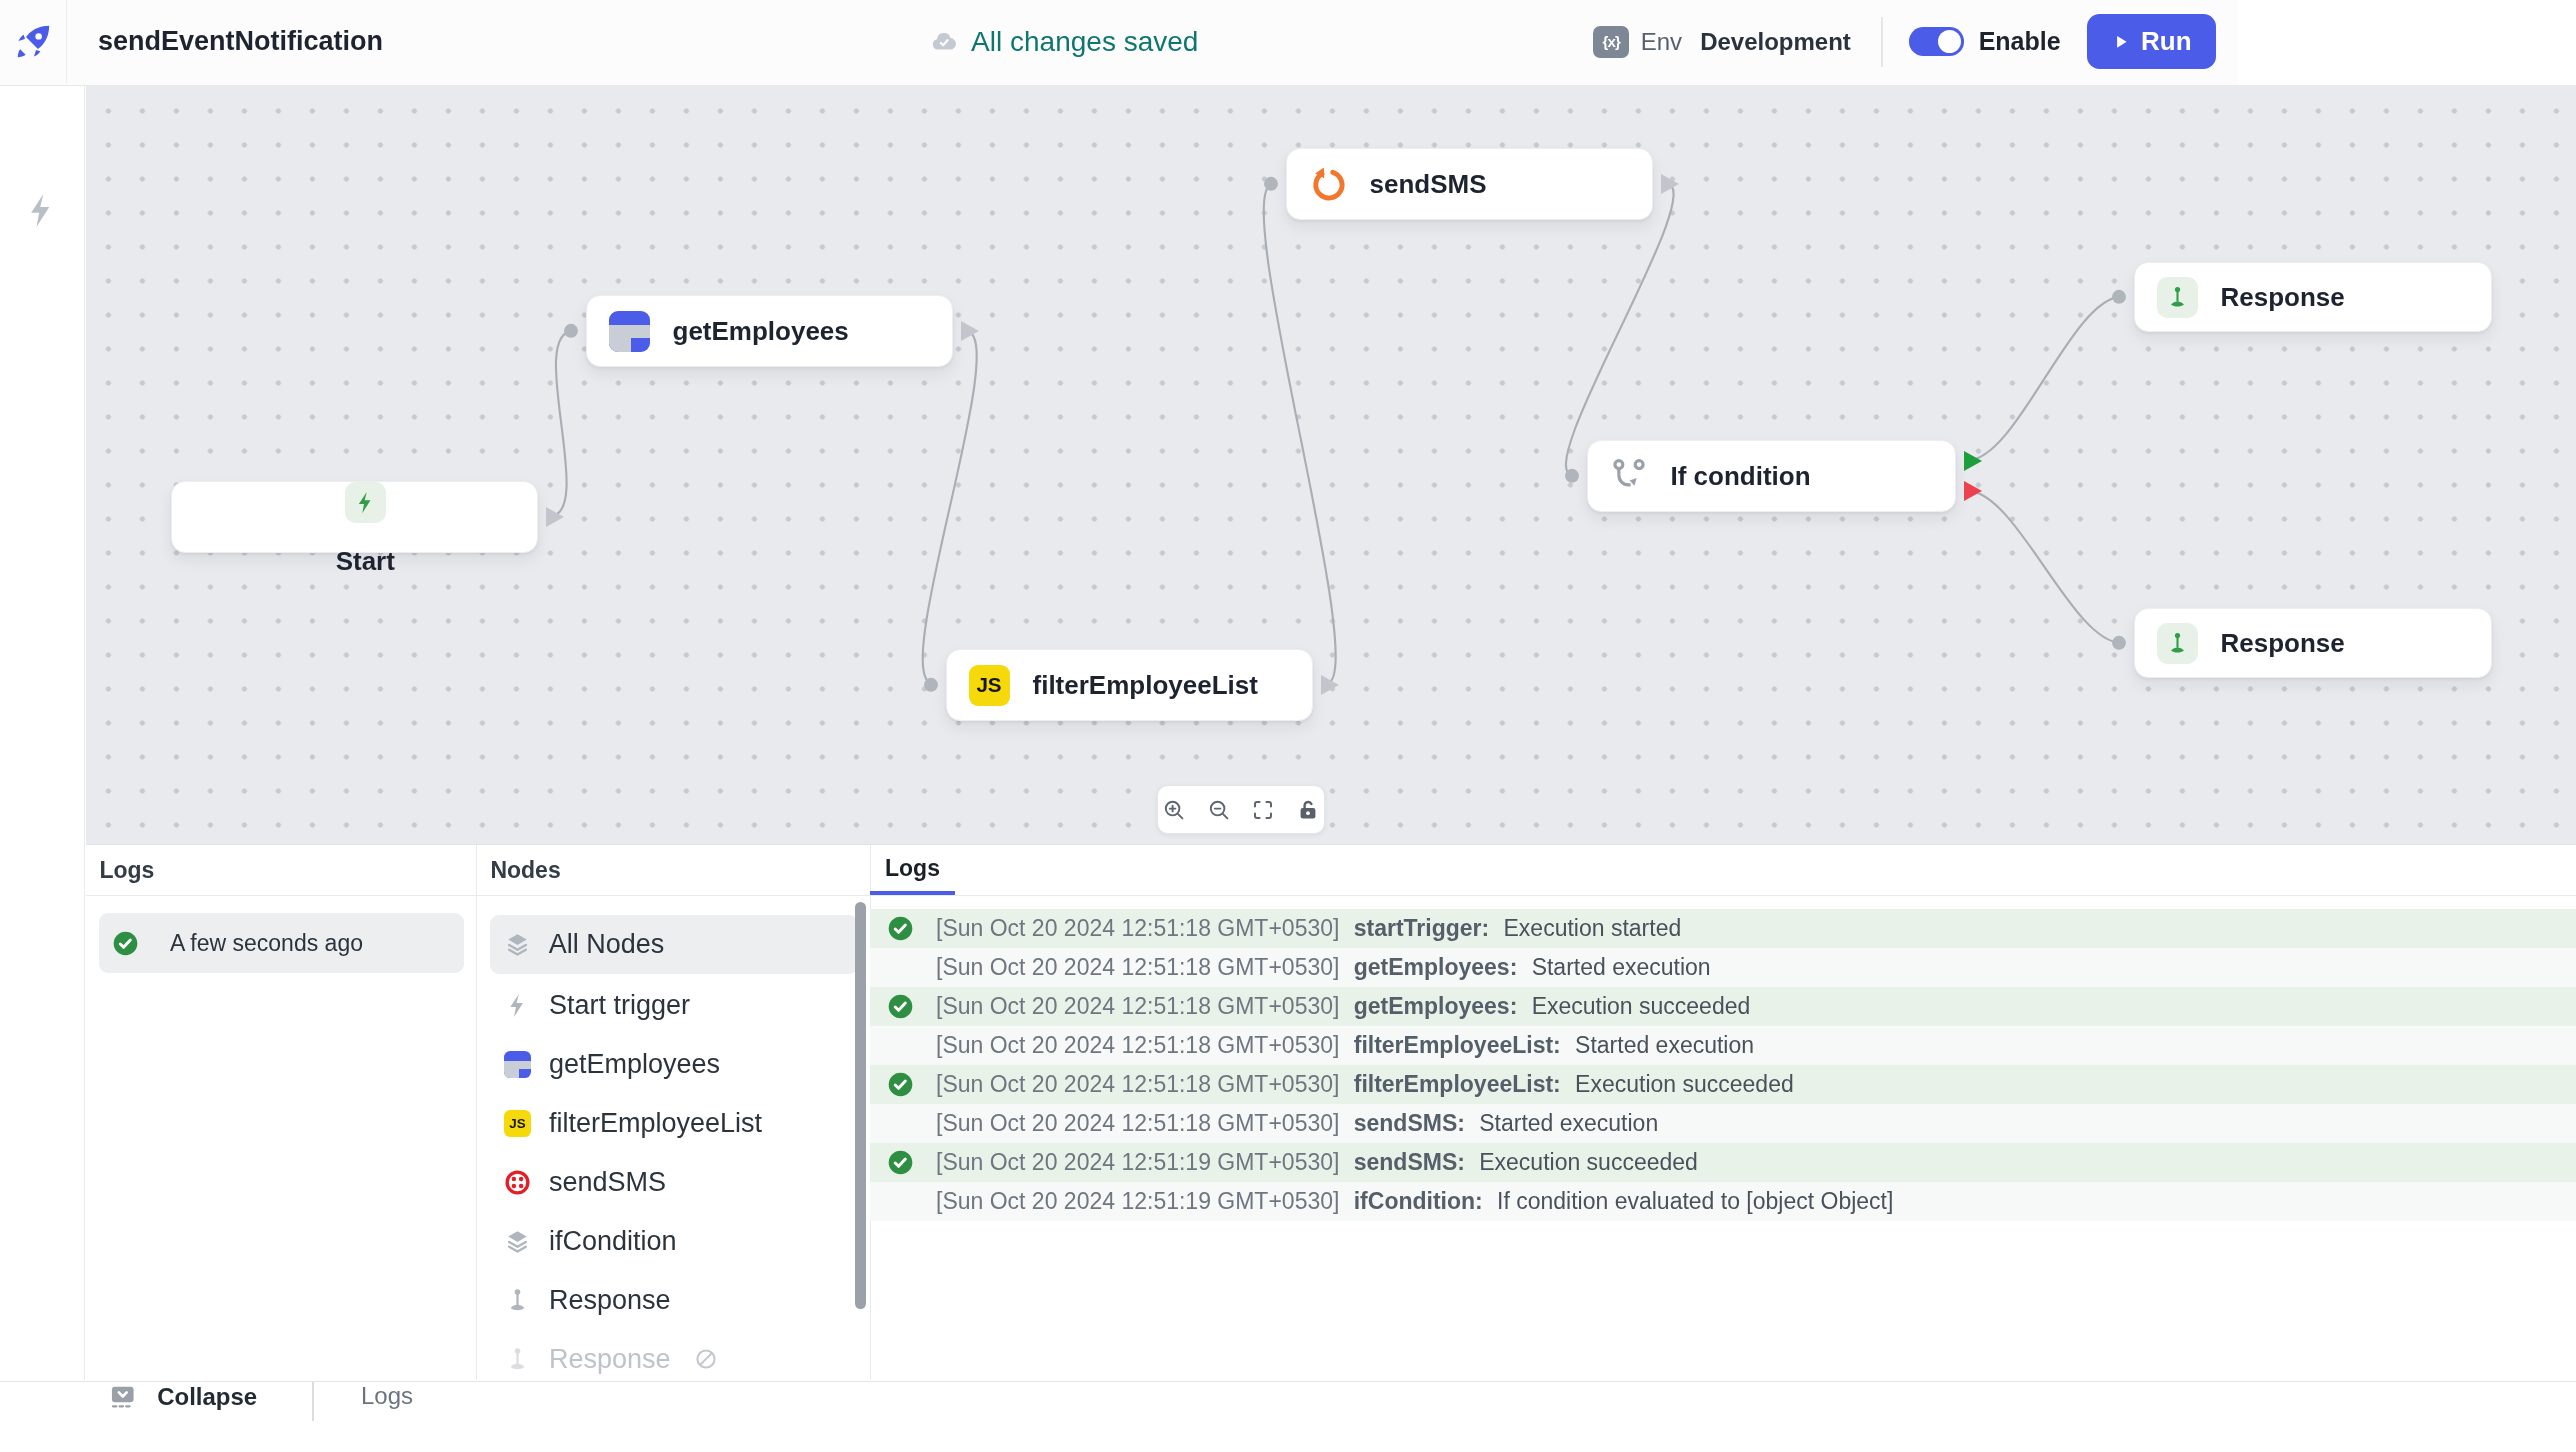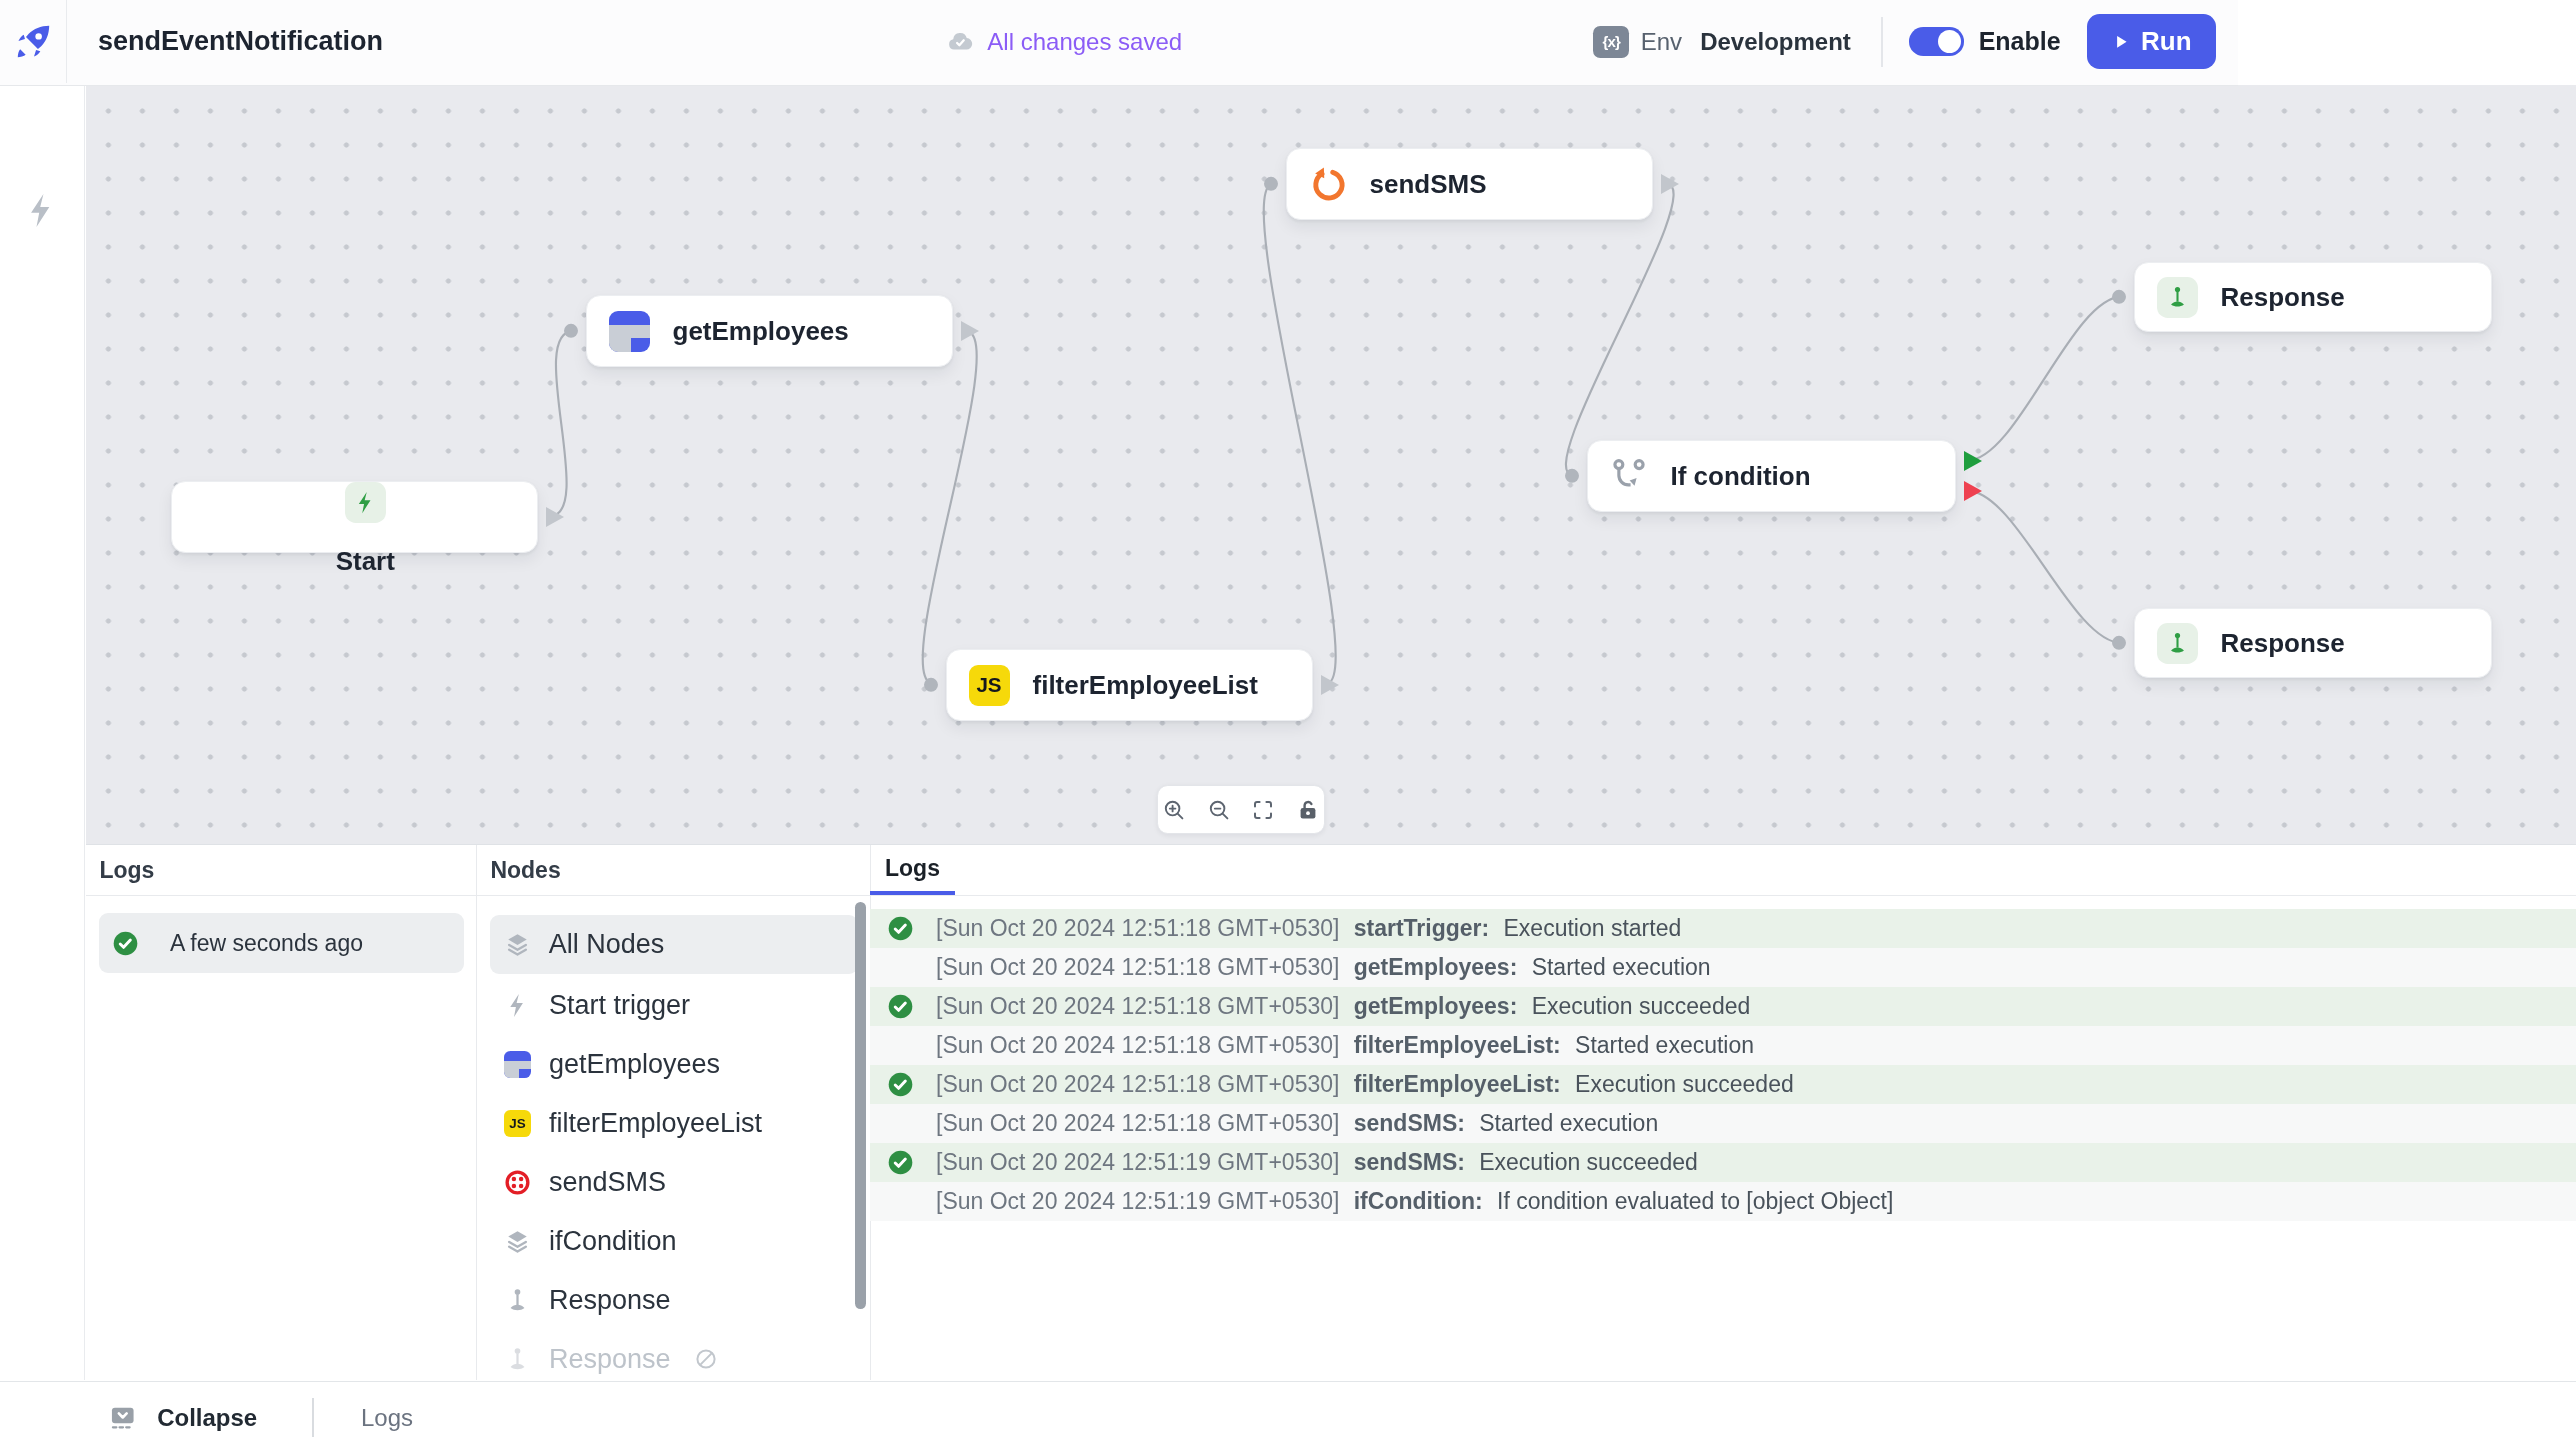--- a/index.html
+++ b/index.html
@@ -10,21 +10,21 @@
   .header{position:absolute;left:0;top:0;width:2238px;height:85px;background:#fcfcfd;
           border-bottom:1.8px solid #e6e8eb;z-index:10;}
   .logo-cell{position:absolute;left:0;top:0;width:66px;height:83px;border-right:1.8px solid #e9ebee;
              display:flex;align-items:center;justify-content:center;}
   .logo-cell svg{width:41px;height:41px;color:#4a5ce8;}
   .hd-title{position:absolute;left:98px;top:0;height:83px;display:flex;align-items:center;
             font-size:27px;font-weight:700;color:#1d2430;}
   .hd-center{position:absolute;left:calc(50% - 55px);top:0;height:83px;display:flex;align-items:center;
              gap:12.5px;transform:translateX(-50%);}
   .hd-center svg{width:29px;height:29px;color:#c4cad1;}
-  .hd-center .txt{font-size:24px;color:#8b5cf6;}
+  .hd-center .txt{font-size:28px;color:#0f766e;}
   .hd-right{position:absolute;right:22.4px;top:0;height:83px;display:flex;align-items:center;}
   .env-chip{width:36px;height:32px;border-radius:7.2px;background:#7d8796;color:#fff;font-size:15px;
             font-weight:700;display:flex;align-items:center;justify-content:center;letter-spacing:-0.9px;}
   .env-label{margin-left:11.6px;font-size:24px;color:#57616e;}
   .env-value{margin-left:18px;font-size:24px;font-weight:600;color:#2a333d;}
   .hd-div{margin-left:30px;width:1.8px;height:50px;background:#e4e6ea;}
   .toggle{margin-left:26px;position:relative;width:55px;height:29px;border-radius:14.3px;background:#4a5ce8;cursor:pointer;}
   .toggle .knob{position:absolute;right:2.7px;top:2.7px;width:23px;height:23px;border-radius:50%;background:#fff;}
   .toggle-label{margin-left:15px;font-size:25px;font-weight:600;color:#1d242e;}
   .run-btn{margin-left:26px;width:129px;height:55px;border-radius:12.5px;background:#4a5ce8;color:#fff;
@@ -103,21 +103,21 @@
   .log-row.ok{background:#e9f2e9;}
   .log-row.plain{background:#f7f8f8;}
   .log-row .icon-cell{width:49px;display:flex;align-items:center;flex:none;}
   .log-row .icon-cell svg{width:27px;height:27px;color:#2e8f43;}
   .log-row .time{color:#6e7680;white-space:pre;}
   .log-row .nname{margin-left:14.3px;font-weight:700;color:#555f69;white-space:pre;}
   .log-row .msg{margin-left:14.3px;color:#49525b;white-space:pre;}
 
   
   .footer{position:absolute;left:0;bottom:0;width:2576px;height:72px;background:#fff;
-          border-top:1.8px solid #e3e6e9;display:flex;align-items:center;z-index:11;box-sizing:border-box;}
+          border-top:1.8px solid #e3e6e9;display:flex;align-items:flex-start;z-index:11;box-sizing:border-box;}
   .collapse-btn{margin-left:108px;display:flex;align-items:center;gap:19.7px;cursor:pointer;}
   .collapse-btn svg{width:29.5px;height:29.5px;color:#99a0a8;}
   .collapse-btn .txt{font-size:24px;font-weight:600;color:#222a33;}
   .ft-div{margin:0 47px 0 55px;width:1.8px;height:39px;background:#d9dce0;}
   .ft-logs{font-size:24px;color:#6b7380;cursor:pointer;}
 </style>
 </head>
 <body>
 
 <svg width="0" height="0" style="position:absolute" aria-hidden="true">

